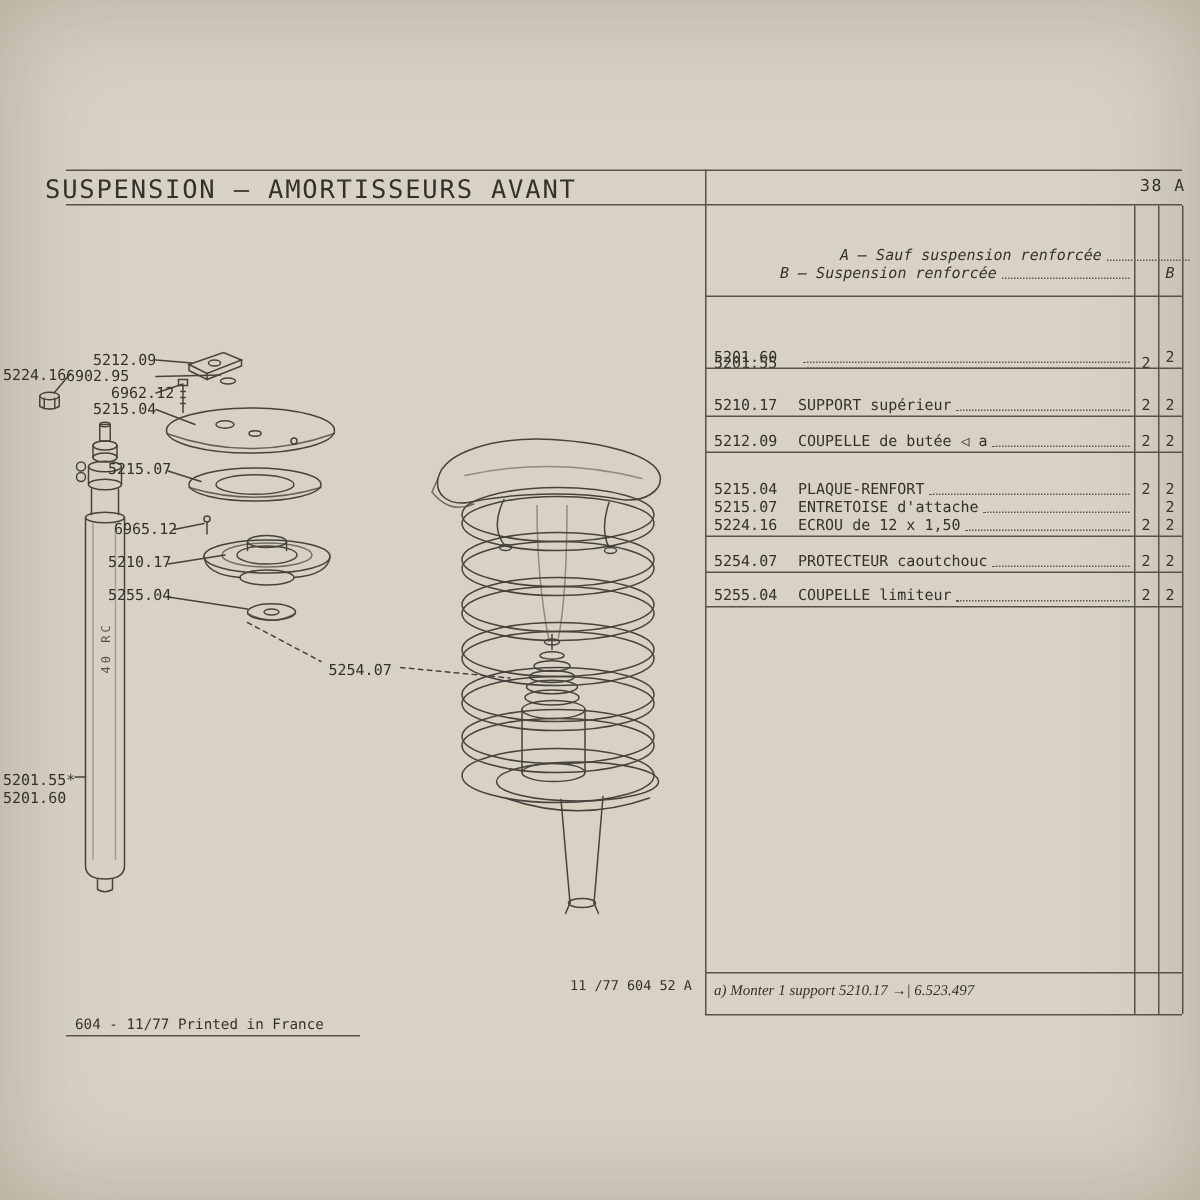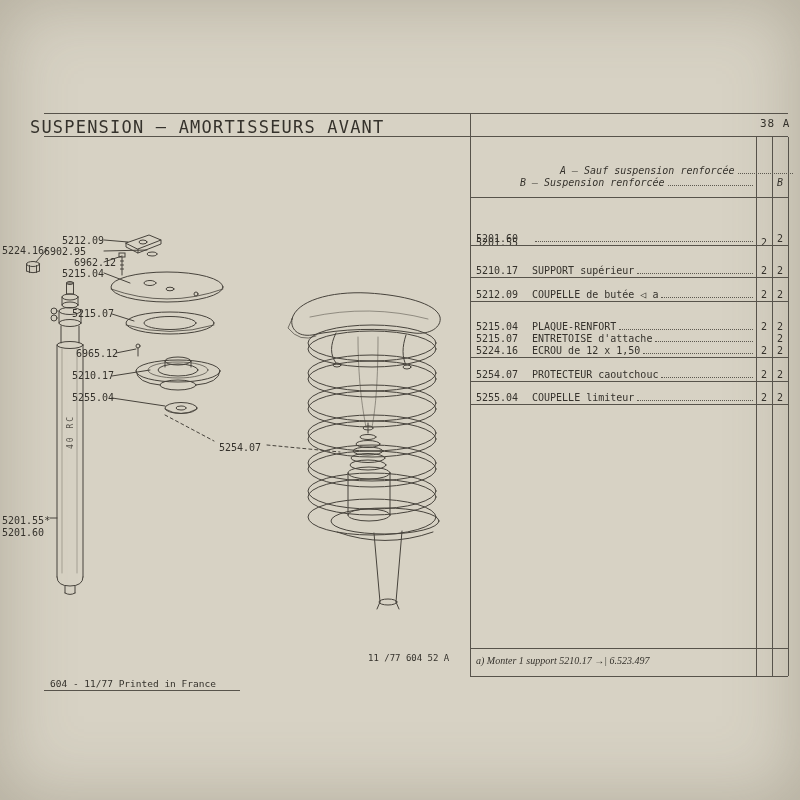--- a/index.html
+++ b/index.html
@@ -27,21 +27,21 @@
   .legend .lbl{font-style:italic;padding-left:44px;}
   .legend .qa,.legend .qb{font-style:italic;}
   .section span{padding-left:52px;}
   .hline{position:absolute;left:470px;width:318px;height:1px;background:#57534b;}
   .footnote{
     position:absolute;left:470px;top:655px;width:318px;box-sizing:border-box;
     padding-left:6px;font-size:10px;font-style:italic;white-space:pre;font-family:Liberation Serif, serif;
   }
   .dlabel{position:absolute;font-size:10px;white-space:pre;}
   .diagram{position:absolute;left:0;top:137px;}
-  .plate-code{position:absolute;left:368px;top:653px;font-size:9px;white-space:pre;}
+  .plate-code{position:absolute;left:380px;top:653px;font-size:9px;white-space:pre;}
   .printed{position:absolute;left:50px;top:678px;font-size:9.5px;white-space:pre;}
 </style>
 </head>
 <body>
 
 <div class="page">
 
   <div class="rule" style="left:44px;top:113px;width:744px;"></div>
   <div class="page-title">SUSPENSION – AMORTISSEURS AVANT</div>
   <div class="page-ref">38 A</div>

